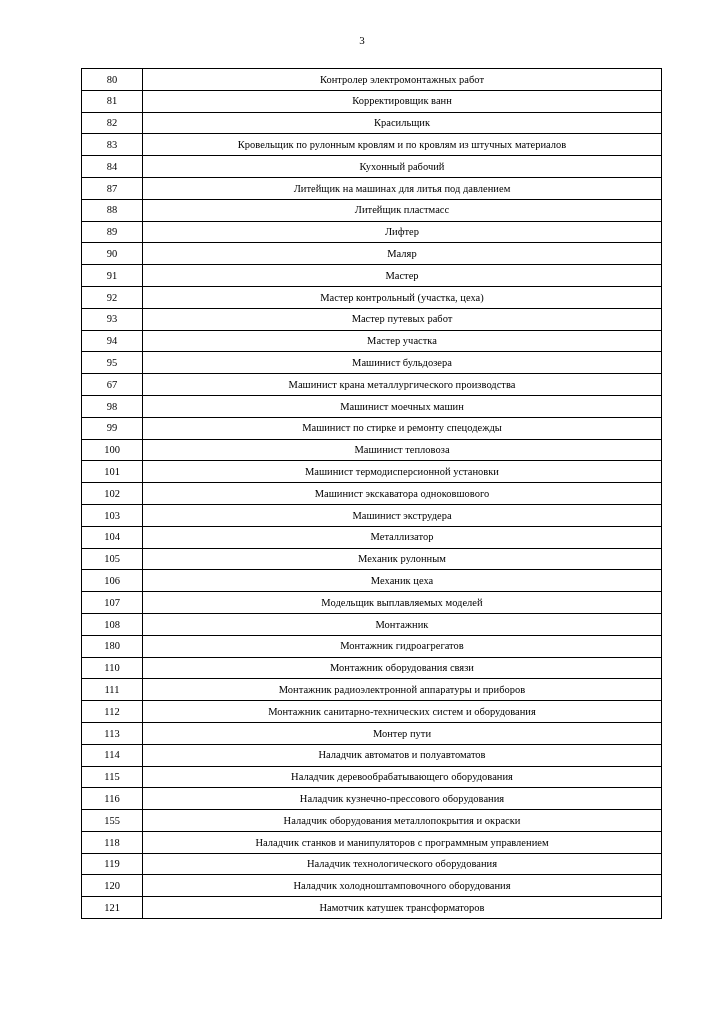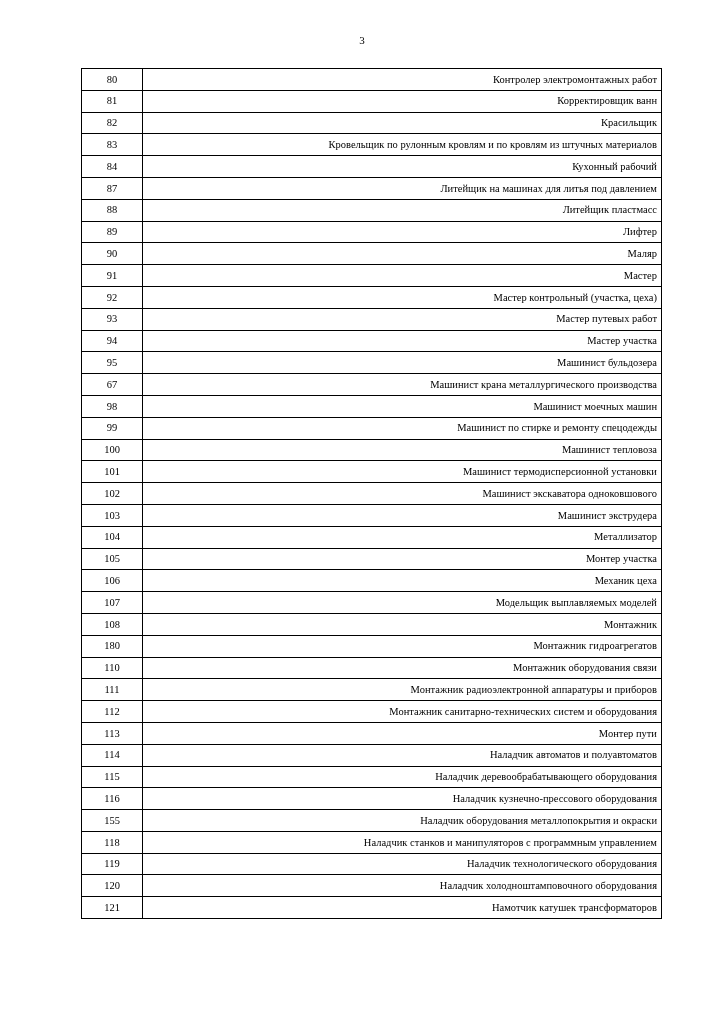--- a/index.html
+++ b/index.html
@@ -48,21 +48,21 @@
     vertical-align: middle;
     overflow: hidden;
     white-space: nowrap;
   }
   td.col-num {
     width: 52px;
     text-align: center;
   }
   td.col-name {
     width: 510px;
-    text-align: right;
+    text-align: center;
     padding-left: 8px;
   }
 </style>
 </head>
 <body>
 
 <div class="page">
   <div class="page-number">3</div>
   <div class="table-wrap">
     <table class="doc-table">
@@ -150,21 +150,21 @@
           <tr>
             <td class="col-num">103</td>
             <td class="col-name">Машинист экструдера</td>
           </tr>
           <tr>
             <td class="col-num">104</td>
             <td class="col-name">Металлизатор</td>
           </tr>
           <tr>
             <td class="col-num">105</td>
-            <td class="col-name">Монтер участка</td>
+            <td class="col-name">Механик рулонным</td>
           </tr>
           <tr>
             <td class="col-num">106</td>
             <td class="col-name">Механик цеха</td>
           </tr>
           <tr>
             <td class="col-num">107</td>
             <td class="col-name">Модельщик выплавляемых моделей</td>
           </tr>
           <tr>

